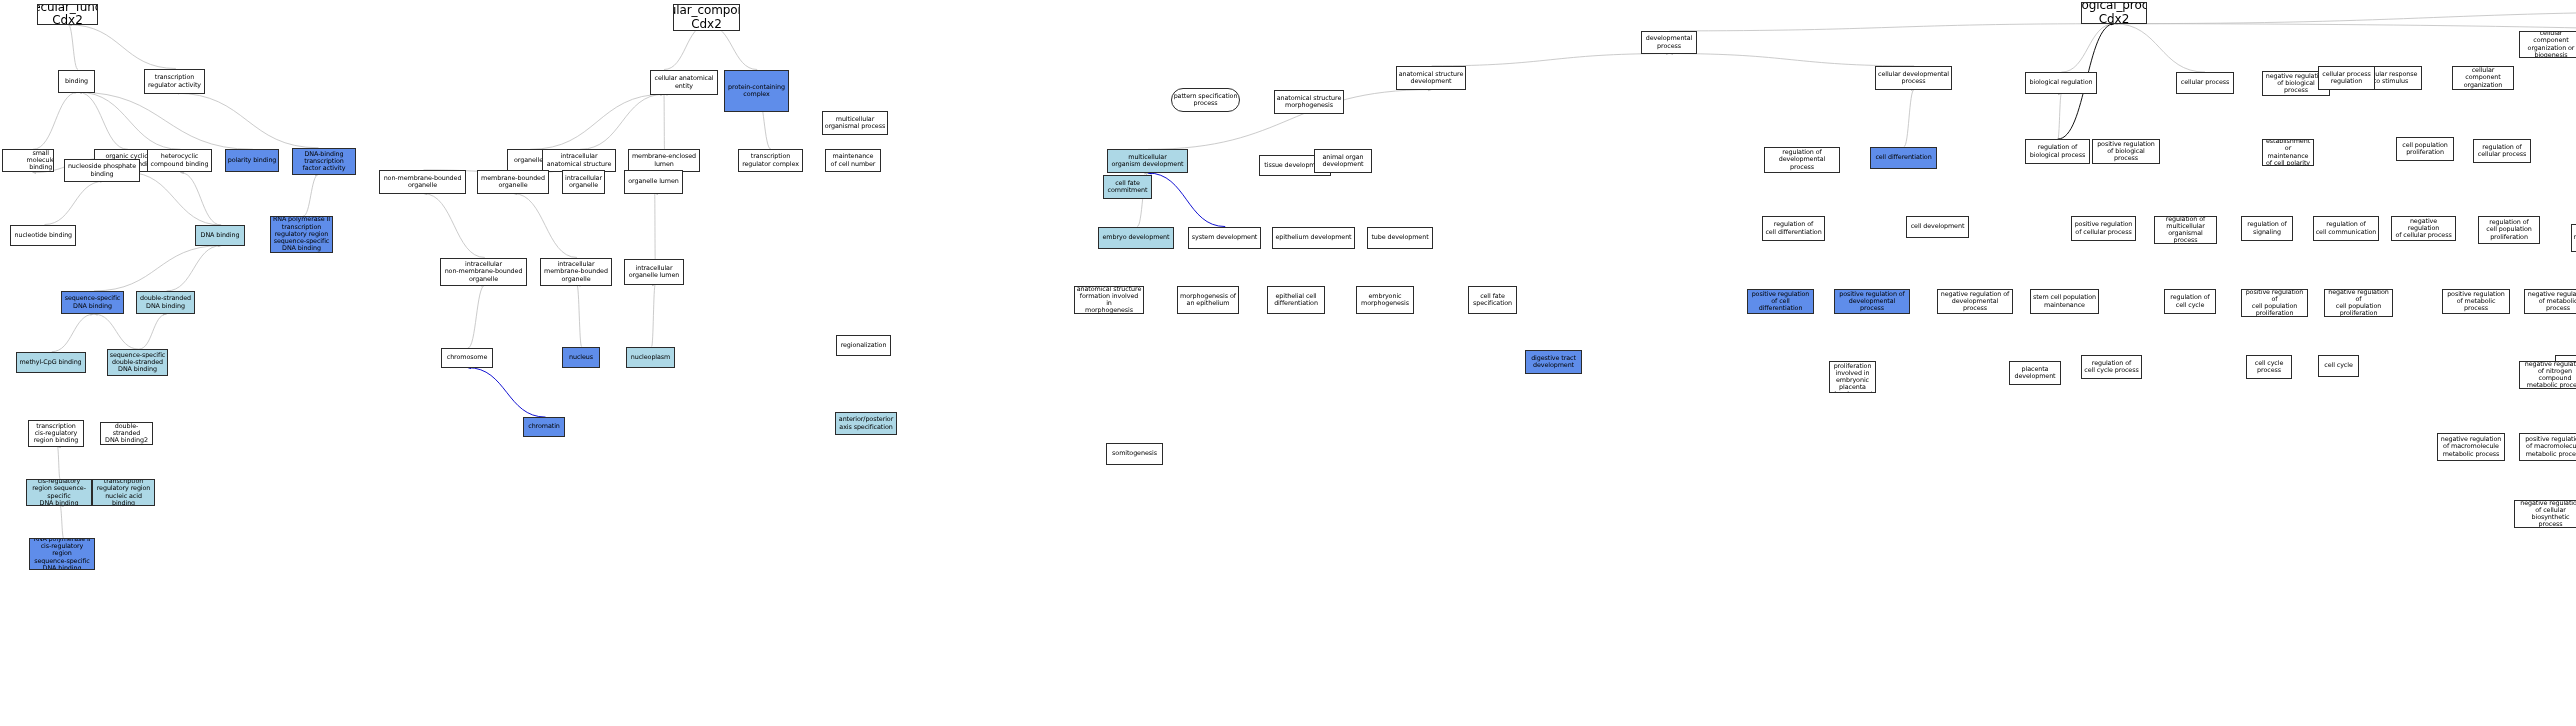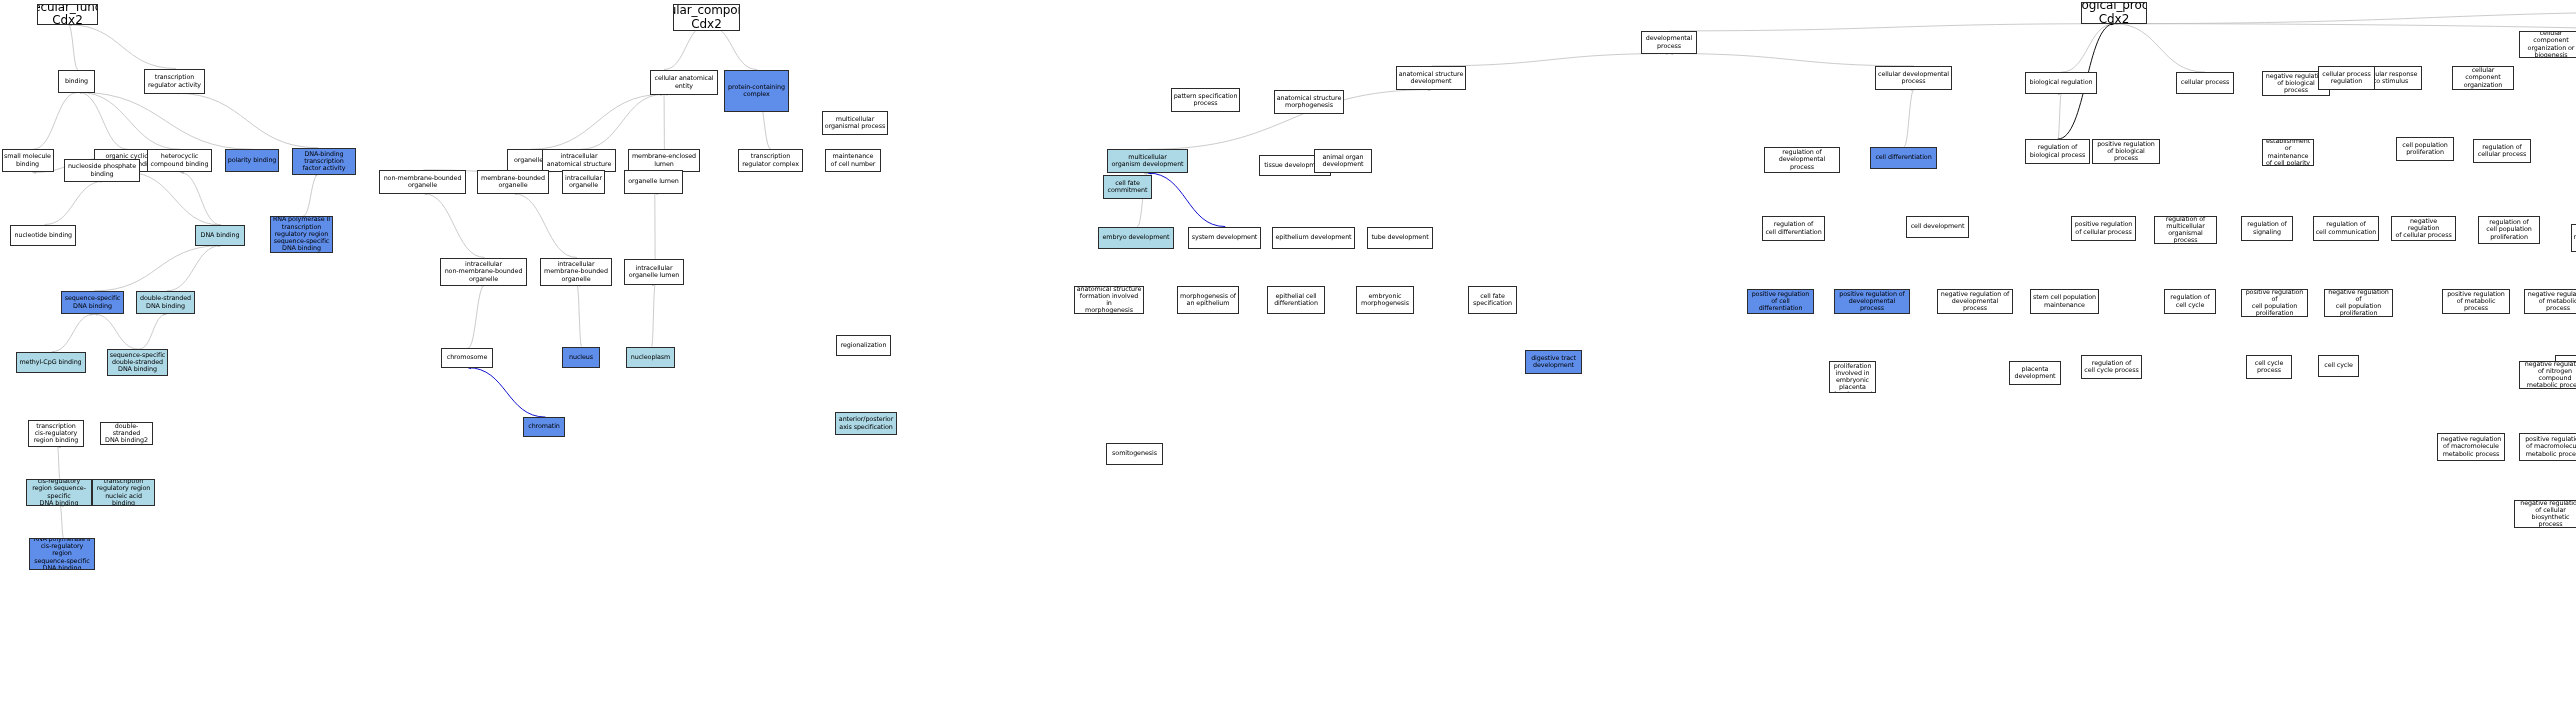--- a/index.html
+++ b/index.html
@@ -120,21 +120,21 @@
   <div id="nodes">
       <div class="node white root" style="left: 37px; top: 4.1px; width: 61px; height: 20.6px;">molecular_function
 Cdx2</div>
       <div class="node white root" style="left: 673px; top: 4.1px; width: 67px; height: 27px;">cellular_component
 Cdx2</div>
       <div class="node white root" style="left: 2081px; top: 2.1px; width: 66px; height: 21.6px;">biological_process
 Cdx2</div>
       <div class="node white" style="left: 58px; top: 70px; width: 37px; height: 23px;">binding</div>
       <div class="node white" style="left: 144px; top: 69px; width: 61px; height: 25px;">transcription
 regulator activity</div>
-      <div class="node white" style="left: 1.5px; top: 149px; width: 52px; height: 23px;">small molecule
+      <div class="node white" style="left: 1.5px; top: 149px; width: 52px; height: 23px; padding-left: 28px;">small molecule
 binding</div>
       <div class="node white" style="left: 94px; top: 149px; width: 65px; height: 23px;">organic cyclic
 compound binding</div>
       <div class="node white" style="left: 147px; top: 149px; width: 65px; height: 23px;">heterocyclic
 compound binding</div>
       <div class="node blue" style="left: 225px; top: 149px; width: 54px; height: 23px;">polarity binding</div>
       <div class="node blue" style="left: 292px; top: 148px; width: 64px; height: 27px;">DNA-binding
 transcription
 factor activity</div>
       <div class="node white" style="left: 64px; top: 159px; width: 76px; height: 23px;">nucleoside phosphate
@@ -221,21 +221,21 @@
       <div class="node white" style="left: 1367px; top: 227px; width: 66px; height: 21.6px;">tube development</div>
       <div class="node white" style="left: 1274px; top: 90px; width: 70px; height: 24px;">anatomical structure
 morphogenesis</div>
       <div class="node white" style="left: 1314px; top: 149px; width: 58px; height: 24px;">animal organ
 development</div>
       <div class="node lightblue" style="left: 1103px; top: 175px; width: 49px; height: 24px;">cell fate
 commitment</div>
       <div class="node white" style="left: 1106px; top: 443px; width: 57px; height: 21.6px;">somitogenesis</div>
       <div class="node lightblue" style="left: 835px; top: 412px; width: 62px; height: 23px;">anterior/posterior
 axis specification</div>
-      <div class="node white" style="left: 1171px; top: 88px; width: 69px; height: 24px;">pattern specification
+      <div class="node white" style="left: 1171px; top: 88px; width: 69px; height: 24px; border-radius: 12px;">pattern specification
 process</div>
       <div class="node white" style="left: 836px; top: 335px; width: 55px; height: 20.6px;">regionalization</div>
       <div class="node blue" style="left: 1525px; top: 350px; width: 57px; height: 24px;">digestive tract
 development</div>
       <div class="node white" style="left: 1074px; top: 286px; width: 70px; height: 28px;">anatomical structure
 formation involved in
 morphogenesis</div>
       <div class="node white" style="left: 1177px; top: 286px; width: 62px; height: 28px;">morphogenesis of
 an epithelium</div>
       <div class="node white" style="left: 1267px; top: 286px; width: 58px; height: 28px;">epithelial cell

